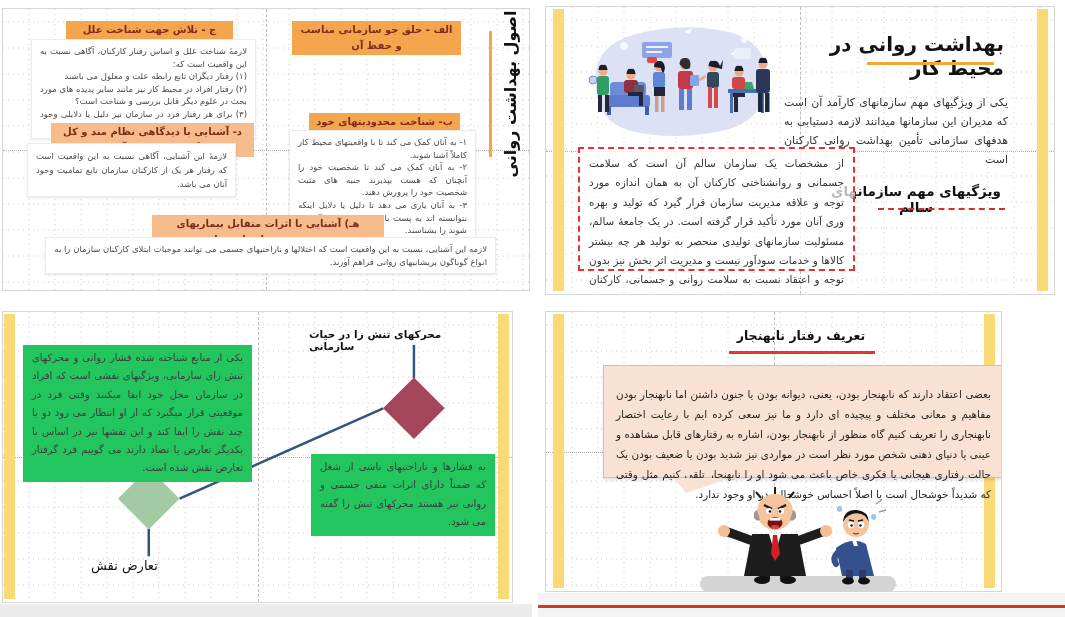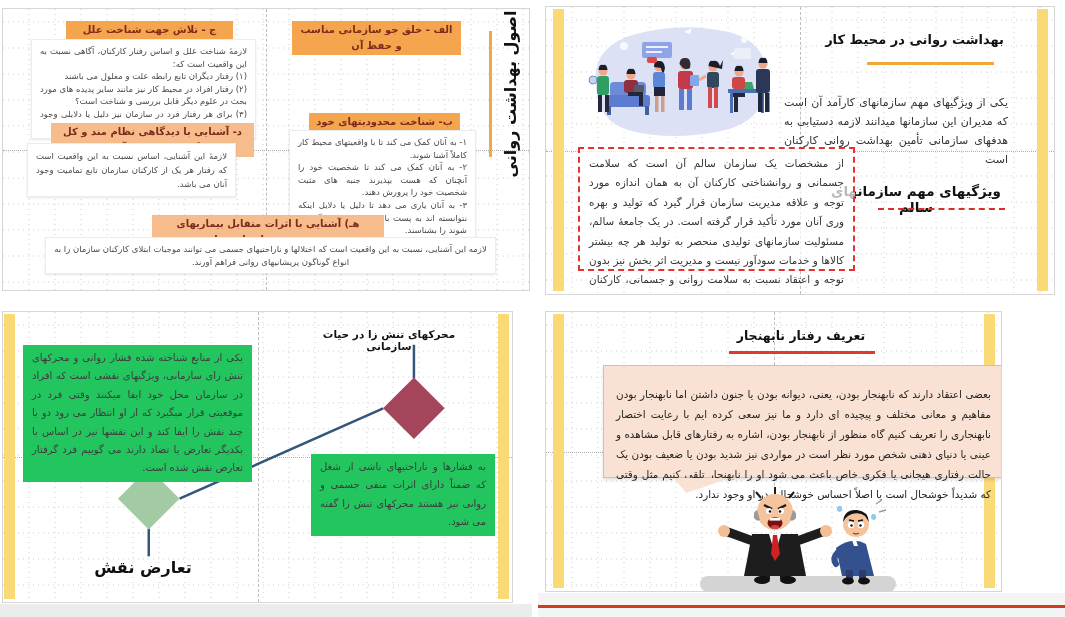--- a/index.html
+++ b/index.html
@@ -29,42 +29,42 @@
   .sec-body{position:absolute;background:#fff;border:1px solid #ececec;
             box-shadow:0 1px 2px rgba(0,0,0,.10);font-size:8.5px;line-height:12.6px;
             text-align:justify;direction:rtl;color:#4a4a4a;padding:5px 8px;white-space:pre-line;}
   .vtitle-line{position:absolute;left:486px;top:22px;width:3px;height:126px;background:#F1A93D;}
   .vtitle{position:absolute;left:422px;top:65px;width:172px;height:40px;
           transform:rotate(-90deg);transform-origin:center;direction:rtl;
           font-weight:bold;font-size:16px;line-height:40px;color:#111;text-align:center;}
 
   
   .tr-title{position:absolute;left:258px;top:25px;width:200px;direction:rtl;text-align:right;
-            font-weight:bold;font-size:13px;color:#111;}
+            font-weight:bold;font-size:20px;color:#111;}
   .tr-underline{position:absolute;left:321px;top:55px;width:127px;height:3px;background:#F2A53B;}
   .tr-para{position:absolute;left:238px;top:66px;width:224px;direction:rtl;text-align:justify;
            font-size:11px;line-height:19px;color:#333;margin-top:20px;}
   .tr-subhead{position:absolute;left:280px;top:176px;width:180px;direction:rtl;text-align:center;
               font-weight:bold;font-size:13.5px;color:#111;}
   .tr-subline{position:absolute;left:332px;top:201px;width:127px;height:0;
               border-top:2px dashed #D93025;}
   .tr-dashedbox{position:absolute;left:32px;top:140px;width:277px;height:124px;
                 border:2px dashed #E8302E;padding:5px 9px;direction:rtl;text-align:justify;
                 font-size:10.4px;line-height:19.4px;color:#333;background:rgba(255,255,255,.7);}
   .tr-illo{position:absolute;left:38px;top:13px;width:192px;height:122px;}
 
   
-  .bl-heading{position:absolute;left:306px;top:16px;width:160px;direction:rtl;text-align:center;
+  .bl-heading{position:absolute;left:306px;top:16px;width:160px;direction:rtl;text-align:left;
               font-weight:bold;font-size:10.5px;color:#111;}
   .bl-box{position:absolute;background:#22c55e;direction:rtl;text-align:justify;
           font-size:10px;line-height:18.4px;color:#3c3c3c;padding:4px 9px;}
   .bl-left{left:20px;top:33px;width:229px;}
   .bl-right{left:308px;top:142px;width:184px;}
-  .bl-label{position:absolute;left:88px;top:246px;width:104px;direction:rtl;text-align:center;
-            font-weight:bold;font-size:16px;color:#111;}
+  .bl-label{position:absolute;left:88px;top:246px;width:104px;direction:rtl;text-align:left;
+            font-weight:normal;font-size:13px;color:#111;}
   .bl-shapes{position:absolute;inset:0;width:100%;height:100%;}
 
   
   .br-title{position:absolute;left:155px;top:16px;width:200px;direction:rtl;text-align:center;
             font-weight:bold;font-size:12.5px;color:#111;}
   .br-underline{position:absolute;left:183px;top:39px;width:146px;height:2.5px;background:#E0392D;}
   .br-bubble{position:absolute;left:57px;top:53px;width:401px;height:113px;background:#F9E2D3;
              border:1px solid #dcbca8;box-shadow:0 2px 3px rgba(0,0,0,.12);
              padding:18px 12px;direction:rtl;text-align:justify;
              font-size:10.4px;line-height:20px;color:#222;font-weight:500;}
@@ -97,24 +97,24 @@
 (۳) برای هر رفتار فرد در سازمان نیز دلیل یا دلایلی وجود دارد.</div>
 
     <div class="sec-hdr" style="left:289px;top:12px;width:169px;">الف - خلق جو سازمانی مناسب و حفظ آن</div>
 
     <div class="sec-hdr" style="left:306px;top:104px;width:151px;">ب- شناخت محدودیتهای خود و دیگران</div>
     <div class="sec-body" style="left:286px;top:121px;width:187px;">۱- به آنان کمک می کند تا با واقعیتهای محیط کار کاملاً آشنا شوند.
 ۲- به آنان کمک می کند تا شخصیت خود را آنچنان که هست بپذیرند جنبه های مثبت شخصیت خود را پرورش دهند.
 ۳- به آنان یاری می دهد تا دلیل یا دلایل اینکه نتوانسته اند به پست بالاتر یا شغل بهتر گمارده شوند را بشناسند.</div>
 
     <div class="sec-hdr light" style="left:48px;top:114px;width:203px;">د- آشنایی با دیدگاهی نظام مند و کل نگر در رابطه با آدمی</div>
-    <div class="sec-body" style="left:24px;top:134px;width:209px;line-height:14px;">لازمهٔ این آشنایی، اساس نسبت به این واقعیت است که رفتار هر یک از کارکنان سازمان تابع تمامیت وجود آنان می باشد.</div>
+    <div class="sec-body" style="left:24px;top:134px;width:209px;line-height:14px;">لازمهٔ این آشنایی، آگاهی نسبت به این واقعیت است که رفتار هر یک از کارکنان سازمان تابع تمامیت وجود آنان می باشد.</div>
 
     <div class="sec-hdr light" style="left:149px;top:206px;width:232px;">هـ) آشنایی با اثرات متقابل بیماریهای جسمی و پریشانیهای روانی</div>
-    <div class="sec-body" style="left:42px;top:228px;width:451px;text-align:center;">لازمه این آشنایی، نسبت به این واقعیت است که اختلالها و ناراحتیهای جسمی می توانند موجبات ابتلای کارکنان سازمان را به انواع گوناگون پریشانیهای روانی فراهم آورند.</div>
+    <div class="sec-body" style="left:42px;top:228px;width:451px;text-align:right;">لازمه این آشنایی، نسبت به این واقعیت است که اختلالها و ناراحتیهای جسمی می توانند موجبات ابتلای کارکنان سازمان را به انواع گوناگون پریشانیهای روانی فراهم آورند.</div>
 
     <div class="vtitle-line"></div>
     <div class="vtitle">اصول بهداشت روانی در سازمان</div>
   </div>
 
   <div class="slide slide-tr">
     <svg class="gridlines">
         <path d="M26 0V287M52 0V287M78 0V287M104 0V287M130 0V287M156 0V287M182 0V287M208 0V287M234 0V287M260 0V287M286 0V287M312 0V287M338 0V287M364 0V287M390 0V287M416 0V287M442 0V287M468 0V287M494 0V287M0 13H508M0 39H508M0 65H508M0 91H508M0 117H508M0 143H508M0 169H508M0 195H508M0 221H508M0 247H508M0 273H508"></path>
       </svg>
     <div class="vguide"></div>

